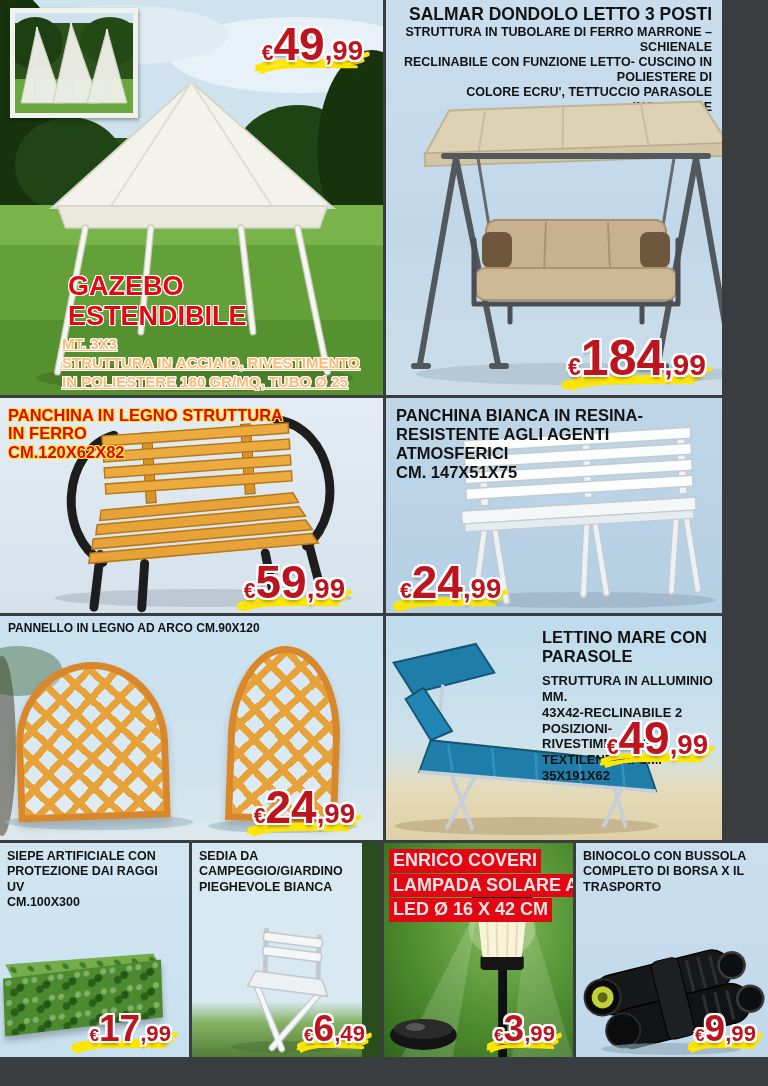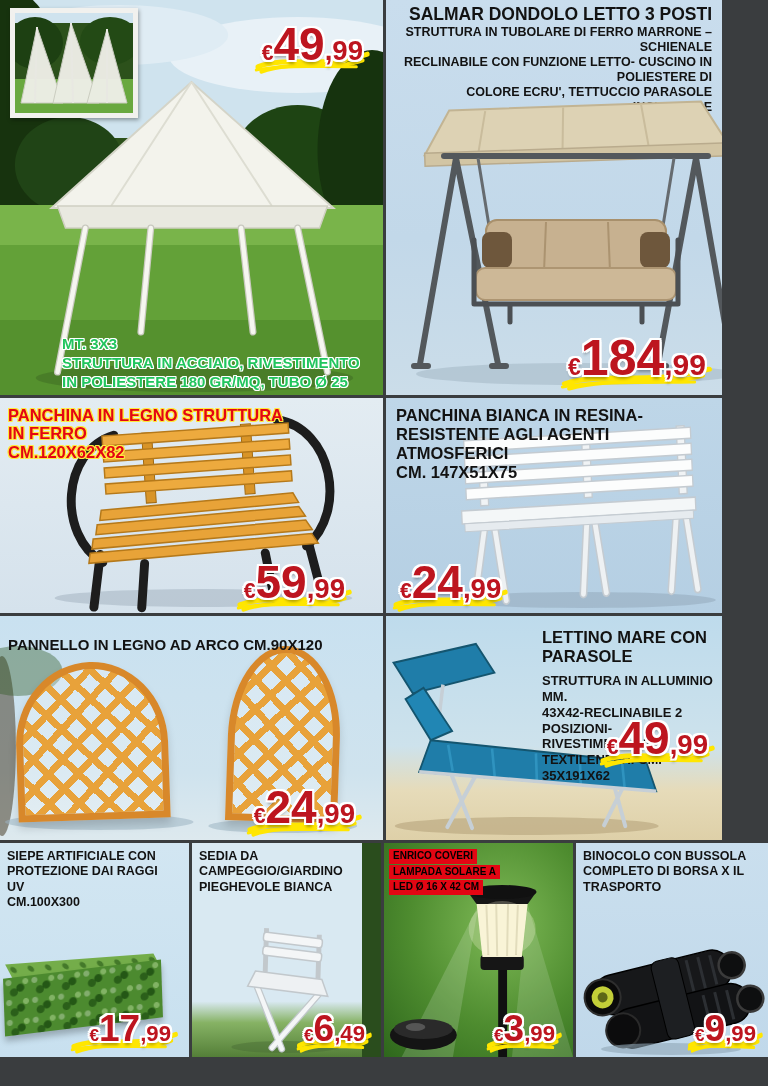--- a/index.html
+++ b/index.html
@@ -22,35 +22,35 @@
   
   .pre{white-space:pre-line;}
   .t-black{color:#121212;font-weight:bold;}
   .outline-w{text-shadow:-1px -1px 0 #fff,1px -1px 0 #fff,-1px 1px 0 #fff,1px 1px 0 #fff,
              0 -1px 0 #fff,0 1px 0 #fff,-1px 0 0 #fff,1px 0 0 #fff;}
   .outline-y{text-shadow:-1px -1px 0 #ffe93e,1px -1px 0 #ffe93e,-1px 1px 0 #ffe93e,1px 1px 0 #ffe93e,
              0 -1px 0 #ffe93e,0 1px 0 #ffe93e,-1px 0 0 #ffe93e,1px 0 0 #ffe93e;}
 
   .gazebo-name{position:absolute;left:68px;top:272px;color:#e30613;font-weight:bold;
                font-size:27px;line-height:1.1;}
-  .gazebo-specs{position:absolute;left:62px;top:335px;color:#22c55e;font-weight:bold;
-                font-size:15px;line-height:1.25;}
+  .gazebo-specs{position:absolute;left:62px;top:335px;color:#fdba74;font-weight:bold;
+                font-size:15px;line-height:1.25;text-decoration:underline;}
   .dondolo-text{position:absolute;top:5px;left:8px;right:10px;text-align:right;}
   .dondolo-name{font-size:17.5px;line-height:1.1;}
   .dondolo-specs{font-size:12.5px;line-height:1.2;margin-top:1px;}
   .plegno-name{position:absolute;left:8px;top:8px;color:#e30613;font-weight:bold;
                font-size:16.5px;line-height:1.12;}
   .pbianca-name{position:absolute;left:10px;top:8px;font-size:16.5px;line-height:1.15;}
-  .pannello-name{position:absolute;left:8px;top:20px;font-size:15px;}
+  .pannello-name{position:absolute;left:8px;top:5px;font-size:12px;}
   .lettino-text{position:absolute;left:156px;top:12px;right:6px;}
   .lettino-name{font-size:16.5px;}
   .lettino-specs{font-size:13px;line-height:1.22;margin-top:7px;}
   .small-name{position:absolute;left:7px;top:6px;right:15px;font-size:12.5px;line-height:1.22;}
   .lamp-lines{position:absolute;left:5px;top:6px;}
-  .lamp-line{display:table;background:#e30613;color:#000000;font-weight:bold;font-size:10px;
+  .lamp-line{display:table;background:#e30613;color:#e5e5e5;font-weight:bold;font-size:18px;
              line-height:1.15;padding:1px 4px 2px;margin-bottom:1px;white-space:nowrap;}
 
   
   .price{position:absolute;color:#bd151f;font-weight:bold;line-height:.9;white-space:nowrap;
          font-size:46px;z-index:5;}
   .price-lg{font-size:50px;}
   .price-sm{font-size:37px;}
   .price .euro{font-size:.46em;position:relative;z-index:2;}
   .price .int{font-size:1em;position:relative;z-index:2;}
   .price .dec{font-size:.6em;position:relative;z-index:2;}
@@ -156,20 +156,22 @@
         </svg>
       </div>
       <div class="price" style="top:24px;right:20px;">
         <svg class="scribble" viewBox="0 0 140 24" preserveAspectRatio="none">
           <path d="M4 14 C 40 4 80 20 136 7" stroke-width="5"></path>
           <path d="M8 19 C 50 9 95 22 130 13" stroke-width="4"></path>
           <path d="M2 17 C 30 13 75 17 122 19" stroke-width="3"></path>
         </svg>
         <span class="euro">€</span><span class="int">49</span><span class="dec">,99</span>
       </div>
+      <div class="gazebo-name outline-w pre">GAZEBO
+ESTENDIBILE</div>
       <div class="gazebo-specs outline-w pre">MT. 3X3
 STRUTTURA IN ACCIAIO, RIVESTIMENTO
 IN POLIESTERE 180 GR/MQ, TUBO Ø 25</div>
     </div>
 
     <div class="cell w-r bg-dondolo">
       <div class="dondolo-text">
         <div class="t-black dondolo-name">SALMAR DONDOLO LETTO 3 POSTI</div>
         <div class="t-black dondolo-specs pre">STRUTTURA IN TUBOLARE DI FERRO MARRONE – SCHIENALE
 RECLINABILE CON FUNZIONE LETTO- CUSCINO IN POLIESTERE DI

